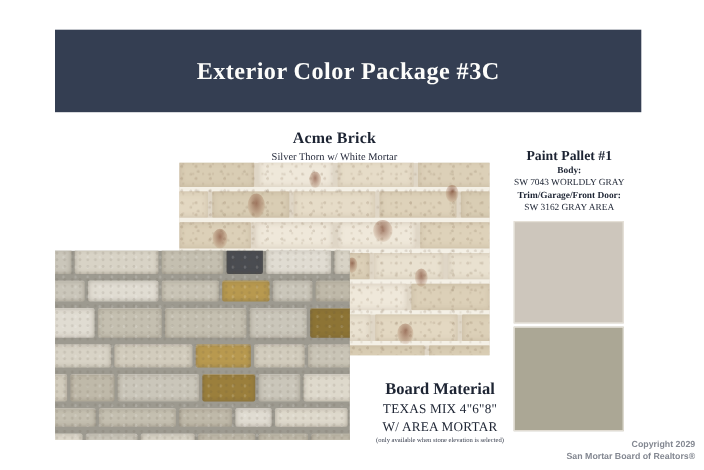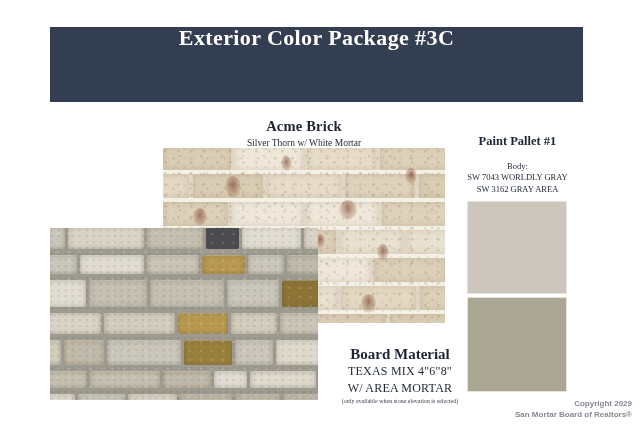--- a/index.html
+++ b/index.html
@@ -10,21 +10,21 @@
     font-family:"Liberation Serif",serif;
     overflow:hidden;
     position:relative;
   }
   #sheet{position:absolute;inset:0;background:#fff;}
 
   
   .banner{
     position:absolute;left:50px;top:27px;width:533px;height:75px;
     background:#343e52;
-    display:flex;align-items:flex-start;justify-content:center;
+    display:flex;align-items:center;justify-content:center;
   }
   .banner-title{
     color:#fdfdfb;
     font-family:"Liberation Serif",serif;
     font-weight:bold;
     font-size:22px;
     letter-spacing:.4px;
     text-align:center;
     line-height:1;
   }
@@ -94,21 +94,21 @@
   .rock-l1,.rock-l2{font-size:12px;line-height:1.3;margin-top:1px;letter-spacing:.2px;}
   .rock-note{font-size:6px;line-height:1.3;margin-top:2px;color:#3b4150;}
 
   
   .pallet{position:absolute;left:452px;top:134px;width:131px;text-align:center;color:#1d2433;}
   .pallet-title{
     font-size:12.5px;font-weight:bold;
     text-underline-offset:2px;line-height:1.2;
   }
   .pallet-line{font-size:8.5px;line-height:1.35;}
-  .pallet-line.b{font-weight:normal;margin-top:12px;}
+  .pallet-line.b{font-weight:bold;}
   .swatch{position:absolute;left:467px;width:98px;border:1px solid #e7e3da;}
   .swatch-body{top:201px;height:91px;}
   .swatch-trim{top:297px;height:93px;}
 
   
   .watermark{
     position:absolute;right:8px;bottom:6px;width:230px;
     text-align:right;
     font-family:"Liberation Sans",sans-serif;
     font-size:8px;font-weight:bold;line-height:1.35;
@@ -259,20 +259,21 @@
     <div class="rock-title">Board Material</div>
     <div class="rock-l1">TEXAS MIX 4"6"8"</div>
     <div class="rock-l2">W/ AREA MORTAR</div>
     <div class="rock-note">(only available when stone elevation is selected)</div>
   </div>
 
   <div class="pallet">
     <div class="pallet-title">Paint Pallet #1</div>
     <div class="pallet-line b">Body:</div>
     <div class="pallet-line">SW 7043 WORLDLY GRAY</div>
+    <div class="pallet-line b">Trim/Garage/Front Door:</div>
     <div class="pallet-line">SW 3162 GRAY AREA</div>
   </div>
   <div class="swatch swatch-body" style="background: rgb(205, 198, 188);"></div>
   <div class="swatch swatch-trim" style="background: rgb(171, 167, 149);"></div>
 
   <div class="watermark">
     <div>Copyright 2029</div>
     <div>San Mortar Board of Realtors®</div>
   </div>
 

